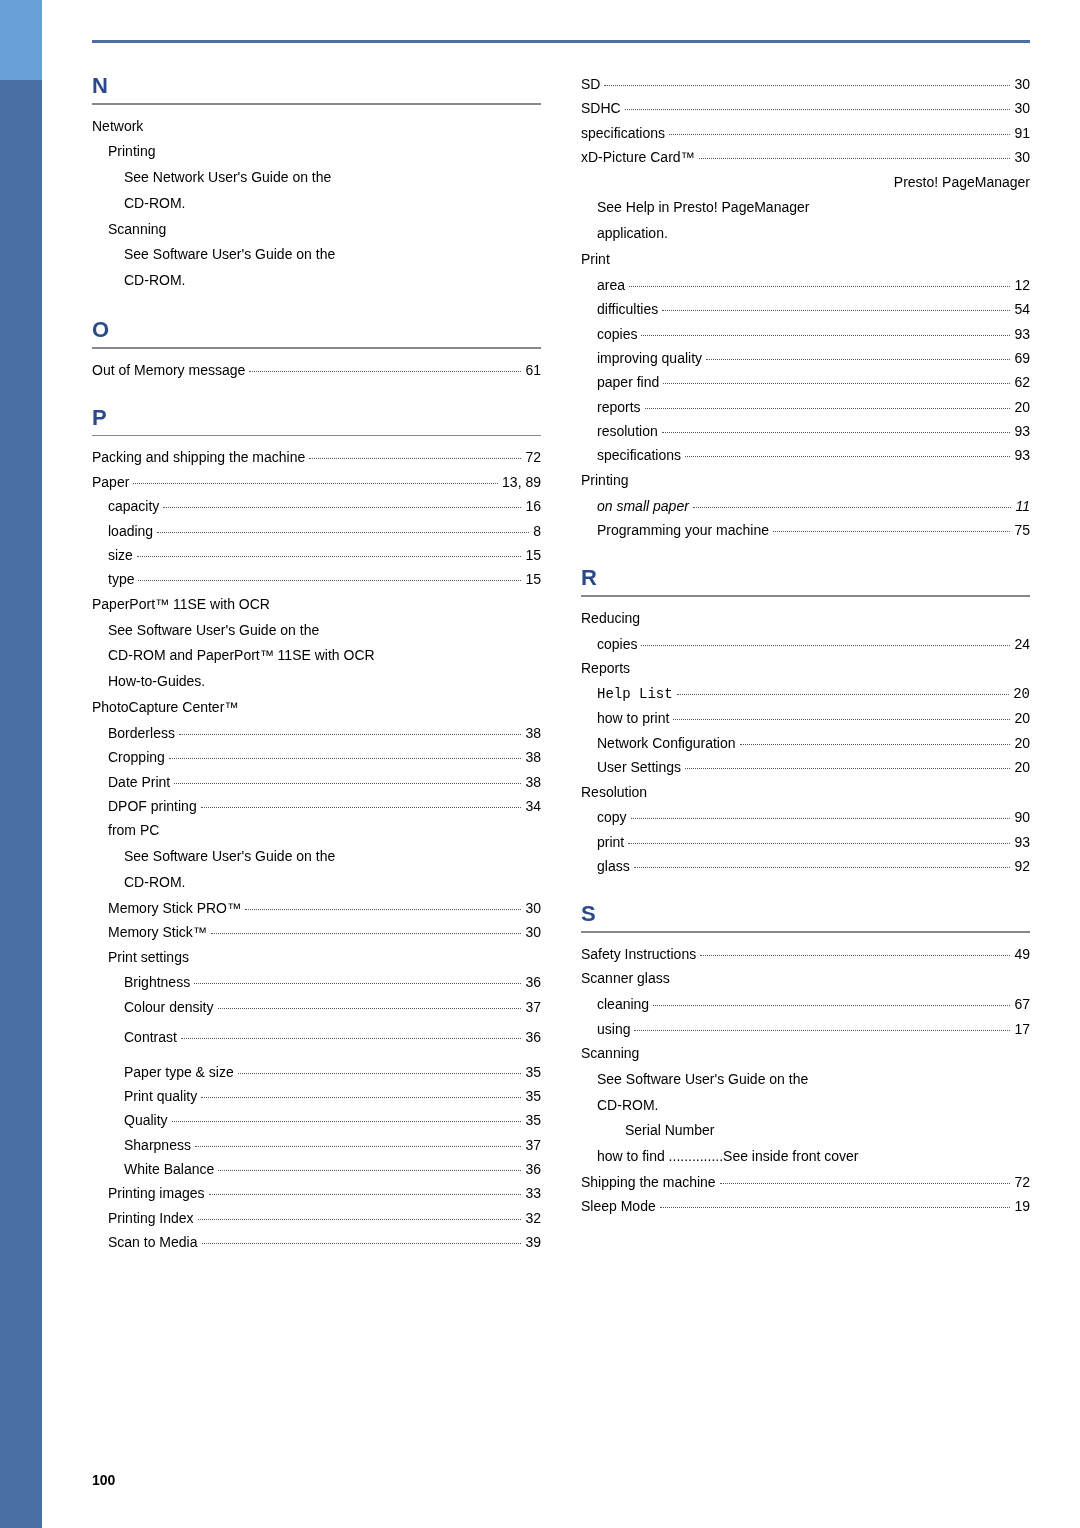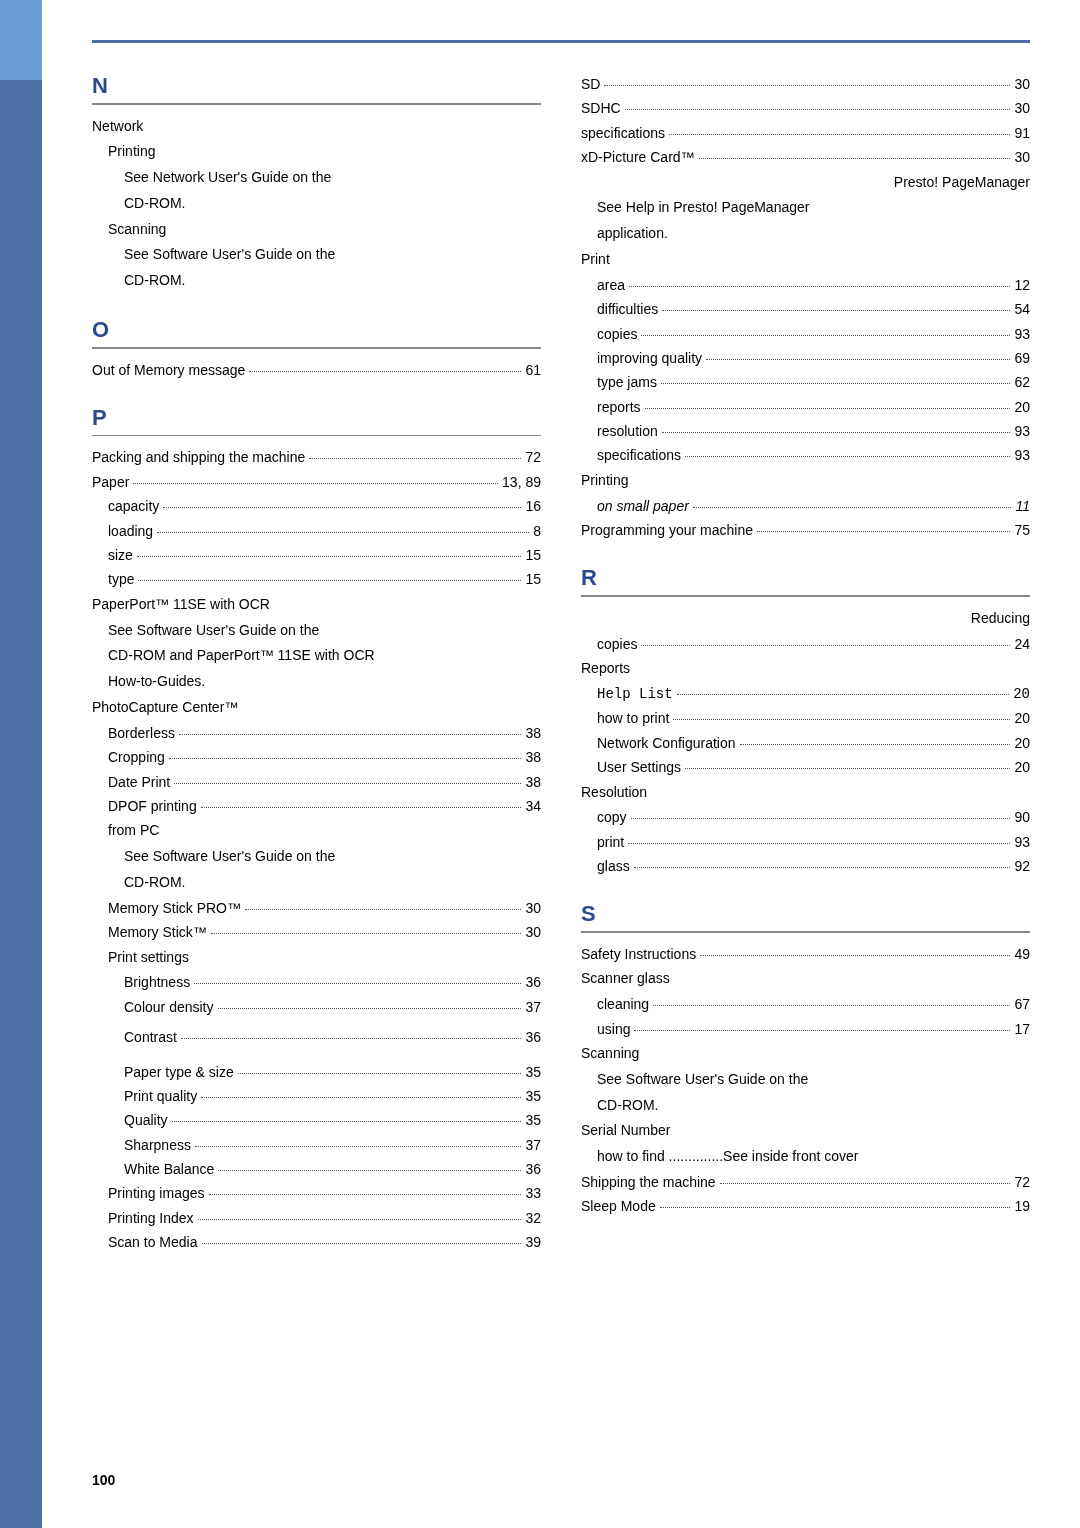--- a/index.html
+++ b/index.html
@@ -349,21 +349,21 @@
         </div>
         <div class="entry" style="padding-left: 16px;">
           <div class="dotted-line">
             <span class="label">improving quality</span>
             <span class="dots"></span>
             <span class="page-num">69</span>
           </div>
         </div>
         <div class="entry" style="padding-left: 16px;">
           <div class="dotted-line">
-            <span class="label">type jams</span>
+            <span class="label">paper find</span>
             <span class="dots"></span>
             <span class="page-num">62</span>
           </div>
         </div>
         <div class="entry" style="padding-left: 16px;">
           <div class="dotted-line">
             <span class="label">reports</span>
             <span class="dots"></span>
             <span class="page-num">20</span>
           </div>
@@ -383,31 +383,31 @@
           </div>
         </div>
         <div class="entry" style="padding-left: 0px;"><span class="no-dot-entry">Printing</span></div>
         <div class="entry" style="padding-left: 16px; font-style: italic;">
           <div class="dotted-line">
             <span class="label">on small paper</span>
             <span class="dots"></span>
             <span class="page-num">11</span>
           </div>
         </div>
-        <div class="entry" style="padding-left: 0px;">
+        <div class="entry" style="padding-left: 0px; margin-left: 16px;">
           <div class="dotted-line">
             <span class="label">Programming your machine</span>
             <span class="dots"></span>
             <span class="page-num">75</span>
           </div>
         </div>
         <div class="section-gap"></div>
         <div class="section-letter">R</div>
         <div class="section-divider"></div>
-        <div class="entry" style="padding-left: 0px; text-align: right;"><span class="no-dot-entry">Reducing</span></div>
+        <div class="entry" style="padding-left: 0px;"><span class="no-dot-entry">Reducing</span></div>
         <div class="entry" style="padding-left: 16px;">
           <div class="dotted-line">
             <span class="label">copies</span>
             <span class="dots"></span>
             <span class="page-num">24</span>
           </div>
         </div>
         <div class="entry" style="padding-left: 0px;"><span class="no-dot-entry">Reports</span></div>
         <div class="entry" style="padding-left: 16px; font-family: Liberation Mono, monospace;">
           <div class="dotted-line">
@@ -480,21 +480,21 @@
         <div class="entry" style="padding-left: 16px;">
           <div class="dotted-line">
             <span class="label">using</span>
             <span class="dots"></span>
             <span class="page-num">17</span>
           </div>
         </div>
         <div class="entry" style="padding-left: 0px;"><span class="no-dot-entry">Scanning</span></div>
         <div class="entry" style="padding-left: 16px;"><span class="no-dot-entry">See Software User's Guide on the</span></div>
         <div class="entry" style="padding-left: 16px;"><span class="no-dot-entry">CD-ROM.</span></div>
-        <div class="entry" style="padding-left: 0px;"><span class="no-dot-entry">Serial Number</span></div>
+        <div class="entry" style="padding-left: 0px; margin-left: 44px;"><span class="no-dot-entry">Serial Number</span></div>
         <div class="entry" style="padding-left: 16px;"><span class="no-dot-entry">how to find ..............See inside front cover</span></div>
         <div class="entry" style="padding-left: 0px;">
           <div class="dotted-line">
             <span class="label">Shipping the machine</span>
             <span class="dots"></span>
             <span class="page-num">72</span>
           </div>
         </div>
         <div class="entry" style="padding-left: 0px;">
           <div class="dotted-line">

